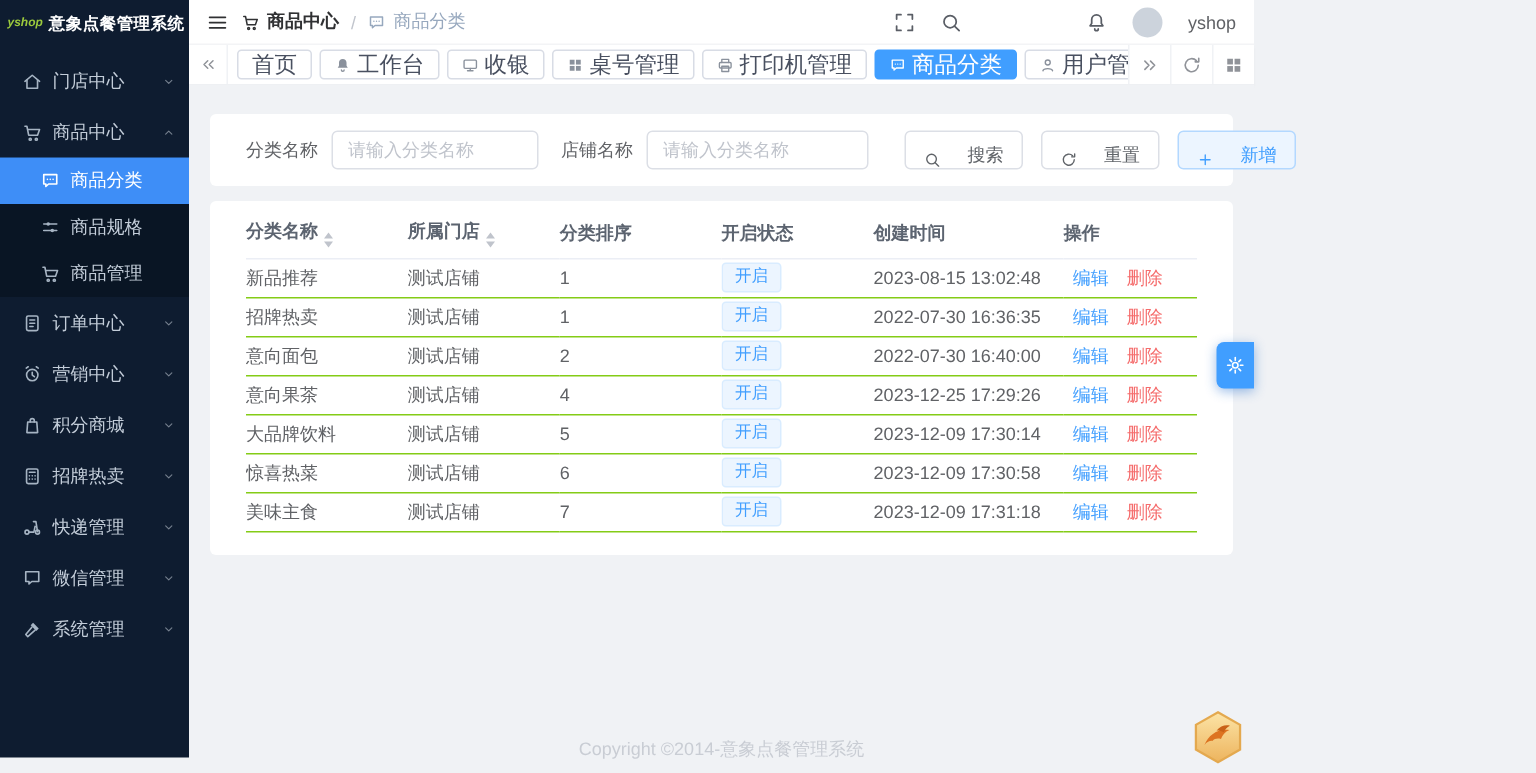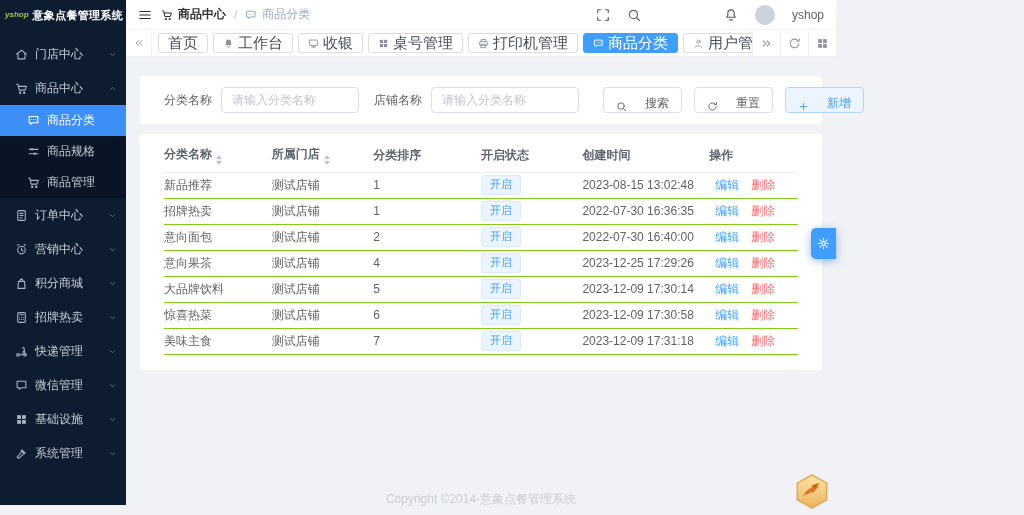--- a/index.html
+++ b/index.html
@@ -228,36 +228,20 @@
             </svg>
           </span>
   </div>
         <div class="menu-item">
     <span class="mi-icon ic">
             <svg viewBox="0 0 24 24" fill="none" stroke="currentColor" stroke-width="2" stroke-linecap="round" stroke-linejoin="round">
               <path d="M4 4h16v12h-8.5L8 19v-3H4z"></path>
             </svg>
           </span>
     <span class="mi-label">微信管理</span>
-    <span class="mi-chev ic">
-            <svg viewBox="0 0 24 24" fill="none" stroke="currentColor" stroke-width="2" stroke-linecap="round" stroke-linejoin="round">
-              <path d="M6.5 9.5 12 15l5.5-5.5"></path>
-            </svg>
-          </span>
-  </div>
-        <div class="menu-item">
-    <span class="mi-icon ic">
-            <svg viewBox="0 0 24 24" fill="none" stroke="currentColor" stroke-width="2" stroke-linecap="round" stroke-linejoin="round">
-              <rect x="4" y="4" width="7" height="7" fill="currentColor" stroke="none"></rect>
-              <rect x="13" y="4" width="7" height="7" fill="currentColor" stroke="none"></rect>
-              <rect x="4" y="13" width="7" height="7" fill="currentColor" stroke="none"></rect>
-              <rect x="13" y="13" width="7" height="7" fill="currentColor" stroke="none"></rect>
-            </svg>
-          </span>
-    <span class="mi-label">基础设施</span>
     <span class="mi-chev ic">
             <svg viewBox="0 0 24 24" fill="none" stroke="currentColor" stroke-width="2" stroke-linecap="round" stroke-linejoin="round">
               <path d="M6.5 9.5 12 15l5.5-5.5"></path>
             </svg>
           </span>
   </div>
         <div class="menu-item">
     <span class="mi-icon ic">
             <svg viewBox="0 0 24 24" fill="none" stroke="currentColor" stroke-width="2" stroke-linecap="round" stroke-linejoin="round">
               <path d="M13 4l7 7-3 3-7-7z" fill="currentColor" stroke="none"></path>

